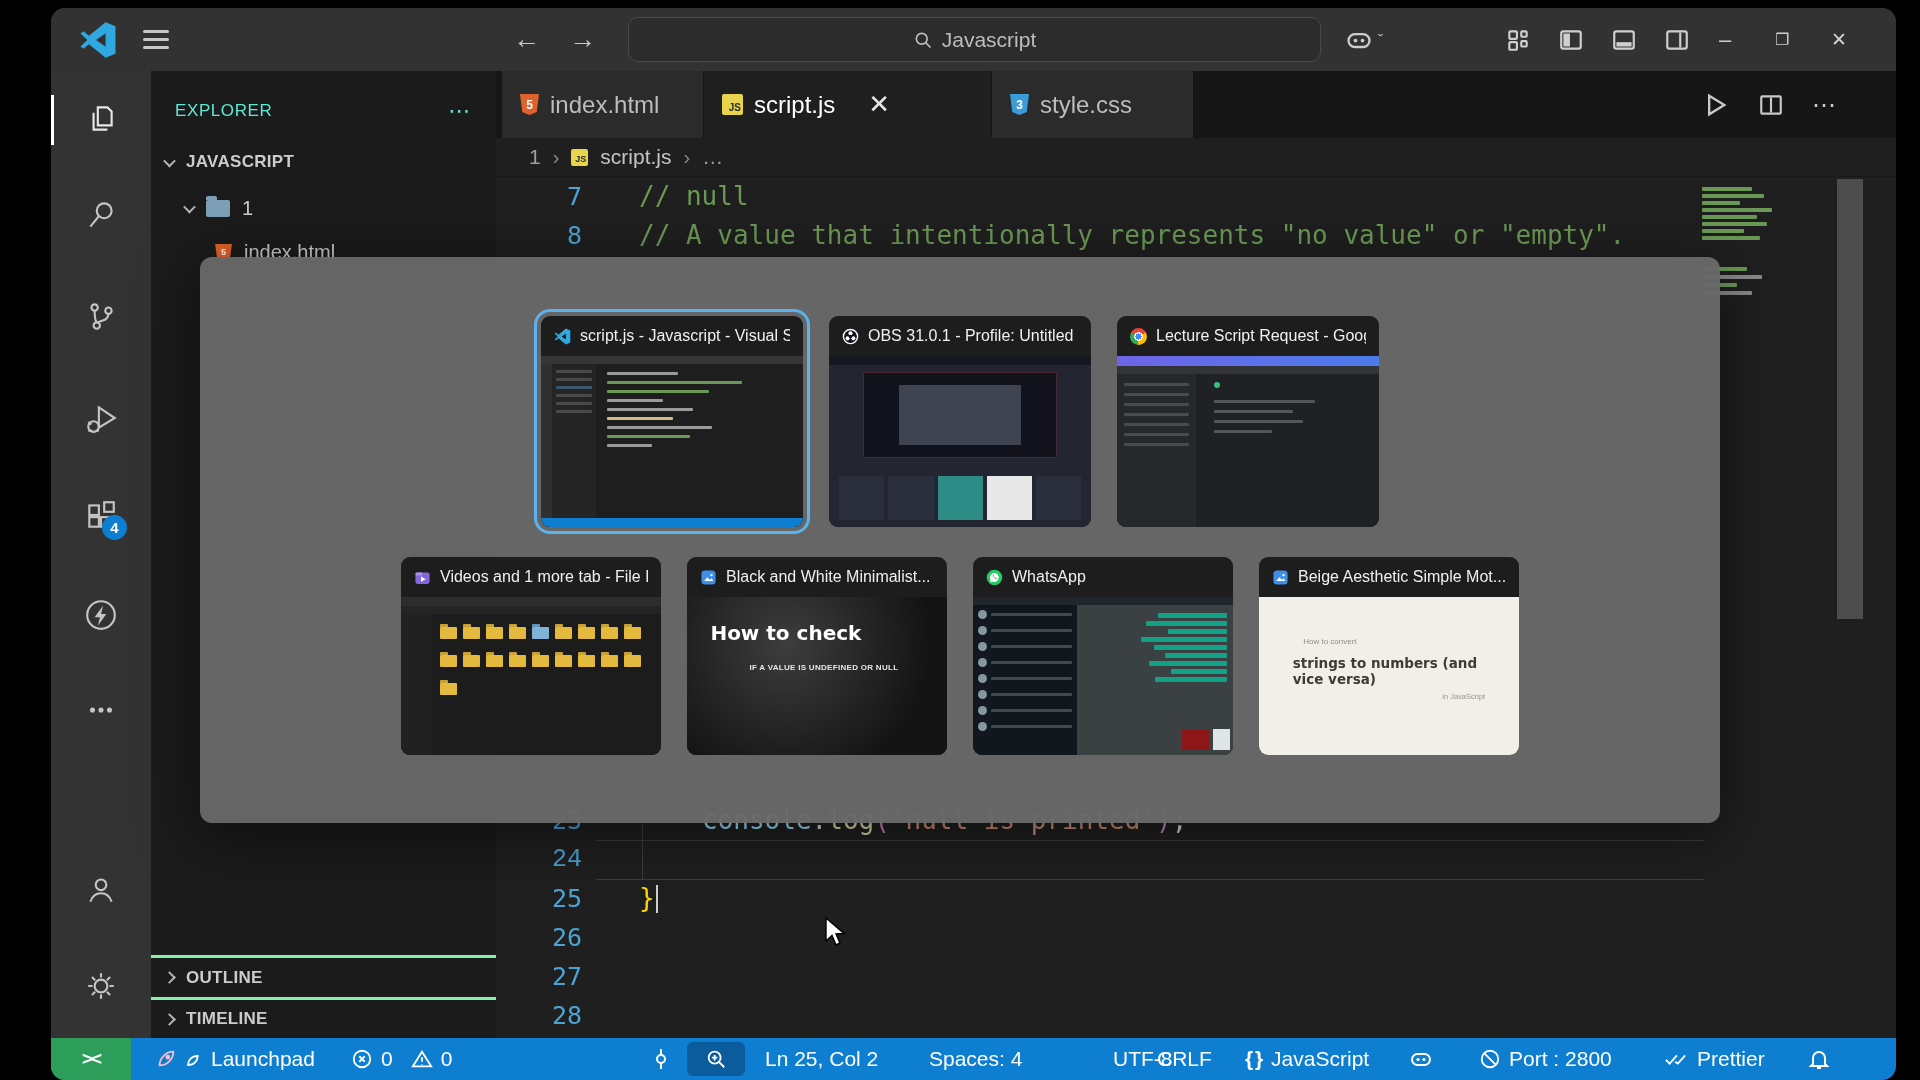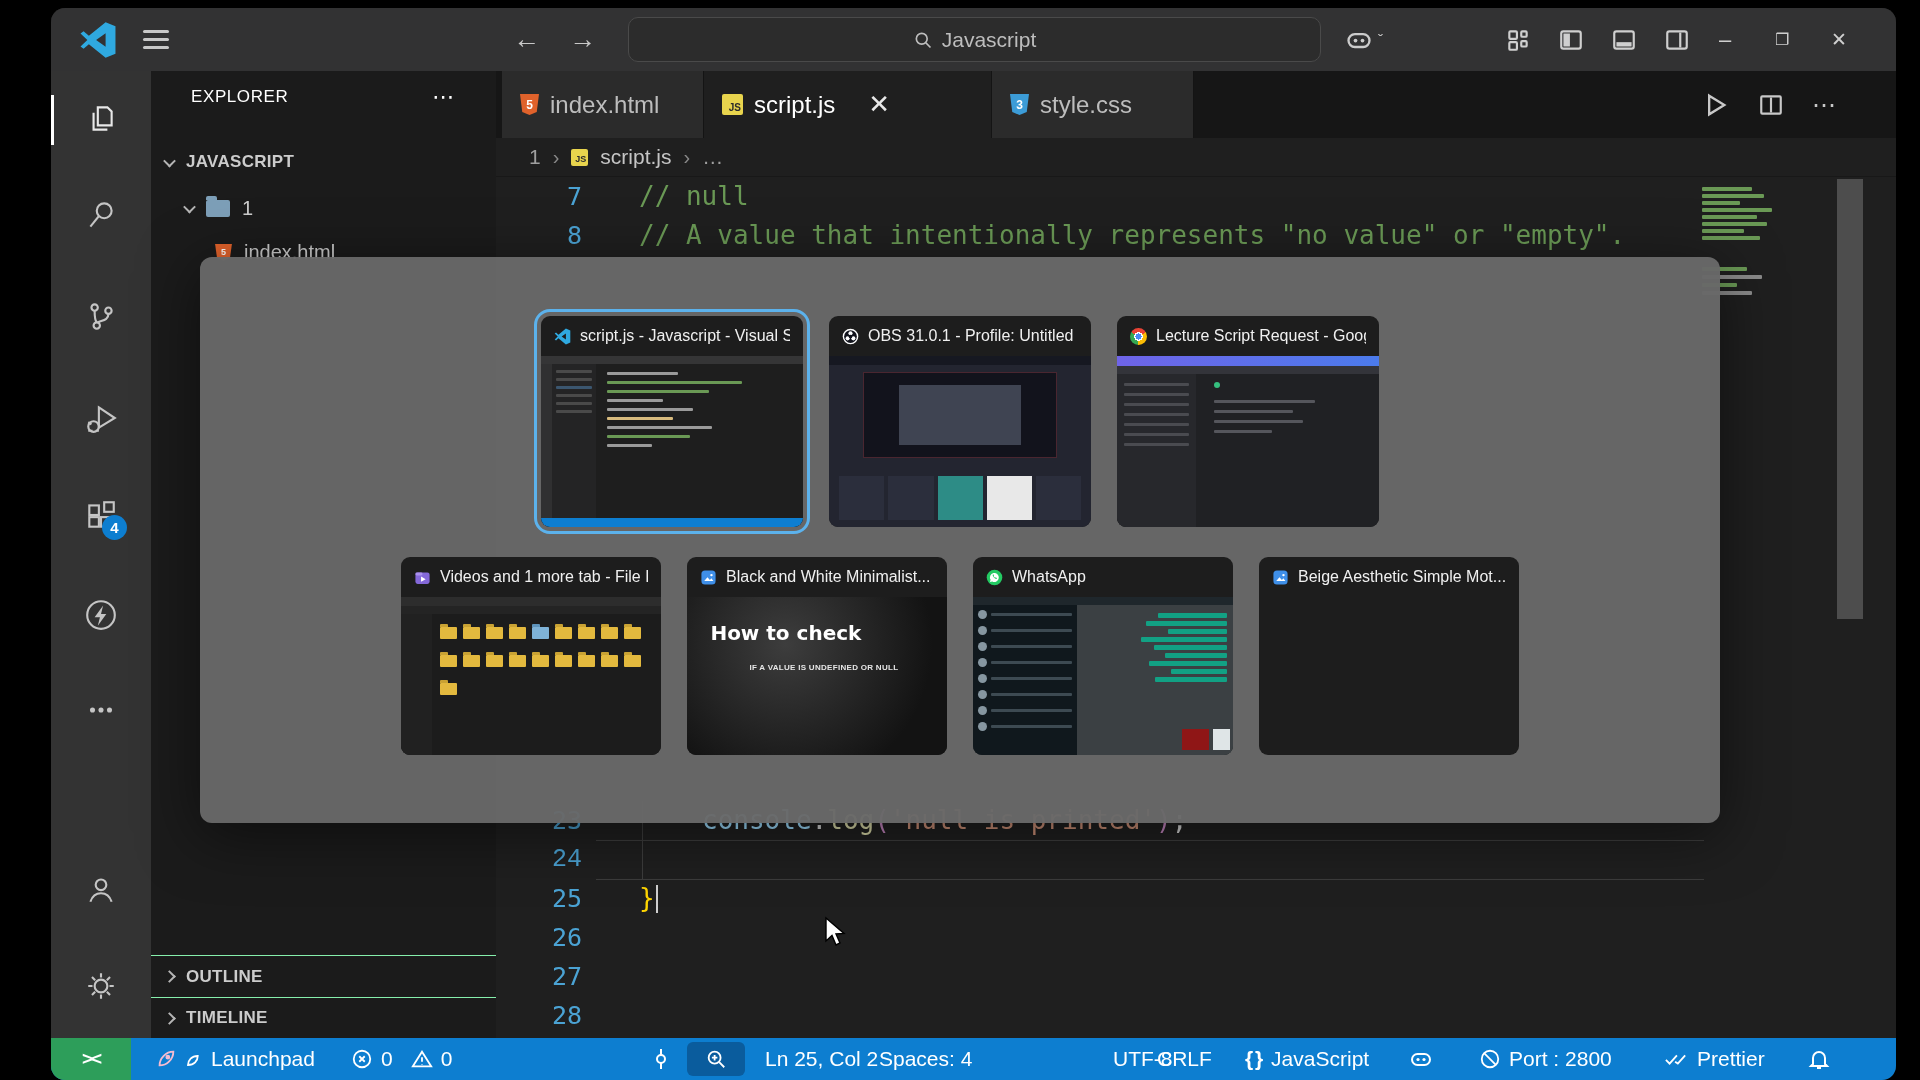--- a/index.html
+++ b/index.html
@@ -34,21 +34,21 @@
   .chev{width:9px;height:9px;border-right:2px solid #b5b5b5;border-bottom:2px solid #b5b5b5;flex:none}
   .chev.down{transform:rotate(45deg) translate(-1px,-1px)}
   .chev.right{transform:rotate(-45deg)}
   .exp-folder{width:24px;height:17px;background:#7d9fb8;border-radius:2px;position:relative;flex:none}
   .exp-folder::before{content:"";position:absolute;top:-4px;left:0;width:11px;height:4px;background:#7d9fb8;border-radius:2px 2px 0 0}
   .fico{display:flex;align-items:center;justify-content:center;font-weight:700;color:#fff;flex:none}
   .fico.html{width:19px;height:21px;background:#e0622b;clip-path:polygon(0 0,100% 0,88% 86%,50% 100%,12% 86%);font-size:12px}
   .fico.css{width:19px;height:21px;background:#3c9cd7;clip-path:polygon(0 0,100% 0,88% 86%,50% 100%,12% 86%);font-size:12px}
   .fico.js{width:21px;height:21px;background:#e8d44d;color:#2b2b2b;border-radius:2px;font-size:10px;align-items:flex-end;justify-content:flex-end;padding:2px}
   .fico.sm{width:17px;height:17px;font-size:9px}
-  .side-sec{border-top:1px solid #86efac;font-weight:700;font-size:17px;letter-spacing:.3px}
+  .side-sec{border-top:3px solid #86efac;font-weight:700;font-size:17px;letter-spacing:.3px}
 
   
   .editor{position:absolute;left:445px;top:63px;right:0;bottom:42px;background:#1f1f1f}
   .tabbar{position:absolute;left:0;top:0;right:0;height:67px;background:#161616}
   .tab{position:absolute;top:0;height:67px;display:flex;align-items:center;gap:11px;padding:0 18px;background:#2b2b2b;color:#bdbdbd;font-size:24px;border-right:1px solid #141414}
   .tab.active{background:#1f1f1f;color:#fff}
   .tab-close{margin-left:22px;font-size:26px;color:#e8e8e8}
   .ed-actions{position:absolute;top:0;height:67px;display:flex;align-items:center;color:#c8c8c8}
   .breadcrumb{position:absolute;left:0;top:67px;right:0;height:39px;display:flex;align-items:center;gap:12px;padding-left:33px;color:#9f9f9f;font-size:21px;border-bottom:1px solid #181818}
   .bc-sep{font-size:20px;color:#8a8a8a}
@@ -271,21 +271,21 @@
       </div>
     <div class="act-ic" style="top:898px">
         <svg viewBox="0 0 32 32" fill="none" stroke="#c5c5c5" stroke-width="2">
           <circle cx="16" cy="16" r="6"></circle>
           <path d="M16 4v4M16 24v4M4 16h4M24 16h4M7.5 7.5l3 3M21.5 21.5l3 3M24.5 7.5l-3 3M10.5 21.5l-3 3"></path>
         </svg>
       </div>
   </div>
 
   <div class="sidebar">
-    <div class="sb-row" style="top:12px;height:28px;padding:0 40px;font-size:17px;letter-spacing:.6px;color:#ffffff">
+    <div class="sb-row" style="top:26px;height:28px;padding:0 24px;font-size:17px;letter-spacing:.6px;color:#5eead4">
       <span>EXPLORER</span>
       <span style="margin-left:auto;font-size:22px;letter-spacing:2px">⋯</span>
     </div>
     <div class="sb-row side-sec" style="top:76px;height:30px;gap:12px;padding:0 14px;border-top:none">
       <span class="chev down"></span>
       <span>JAVASCRIPT</span>
     </div>
     <div class="sb-row" style="top:121px;height:32px;gap:12px;padding:0 14px 0 34px;font-size:20px">
       <span class="chev down"></span>
       <span class="exp-folder"></span>
@@ -432,21 +432,21 @@
     </div>
     <div class="sb-item sb-zoom">
       <svg width="22" height="22" viewBox="0 0 24 24" fill="none" stroke="#fff" stroke-width="2">
           <circle cx="10.5" cy="10.5" r="6.5"></circle>
           <path d="M15.5 15.5 21 21M10.5 7.5v6M7.5 10.5h6"></path>
         </svg>
     </div>
     <div class="sb-item" style="left:714px">
         <span>Ln 25, Col 2</span>
       </div>
-    <div class="sb-item" style="left:828px">
+    <div class="sb-item" style="left:878px">
         <span>Spaces: 4</span>
       </div>
     <div class="sb-item" style="left:1062px">
         <span>UTF-8</span>
       </div>
     <div class="sb-item" style="left:1106px">
         <span>CRLF</span>
       </div>
     <div class="sb-item" style="left:1194px">
         <span style="font-weight:700">{ }</span>
@@ -675,20 +675,25 @@
       </div>
       <div class="switch-card">
         <div class="card-title">
           <svg class="ci" viewBox="0 0 24 24">
             <rect x="2" y="2" width="20" height="20" rx="5" fill="#3f8fe8"></rect>
             <path d="M6 17l4.5-5.5 3.5 4 2-2.4 3 3.9z" fill="#fff"></path>
             <circle cx="16.2" cy="8.6" r="1.7" fill="#fff"></circle>
           </svg>
           <span class="card-label">Beige Aesthetic Simple Mot...</span>
         </div>
+        <div class="card-preview pv-slide_beige">
+          <div class="sb-pre">How to convert</div>
+          <div class="sb-title">strings to numbers (and vice versa)</div>
+          <div class="sb-sub">in JavaScript</div>
+        </div>
       </div>
     </div>
 </div>
 
 <div class="cursor">
   <svg width="24" height="32" viewBox="0 0 24 32">
       <path d="M3 2 L3 25 L9 19.5 L13 29 L17 27 L13 18 L21 17.5 Z" fill="#fff" stroke="#000" stroke-width="1.4"></path>
     </svg>
 </div>
 

